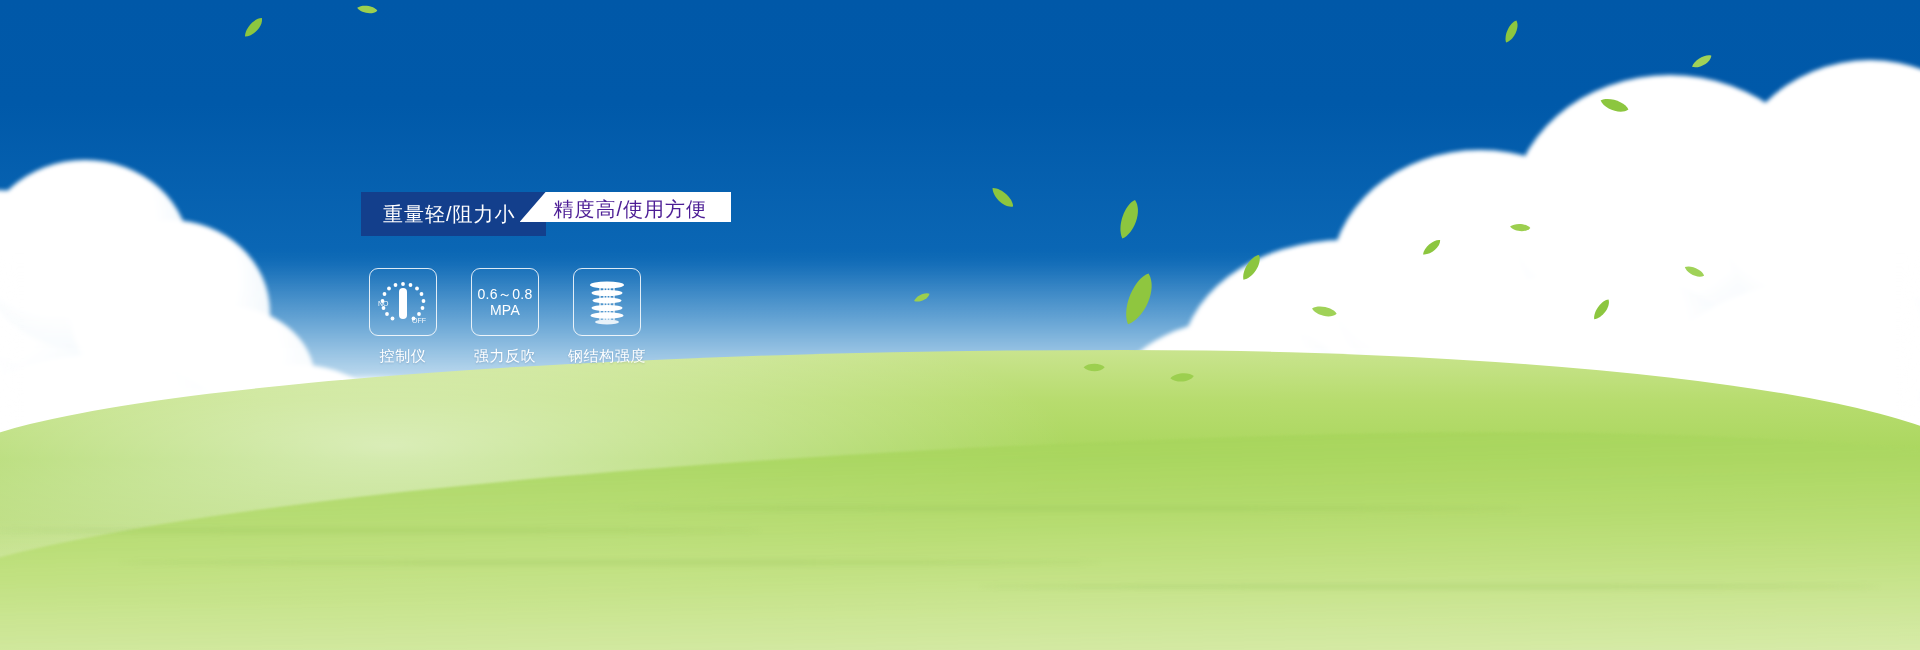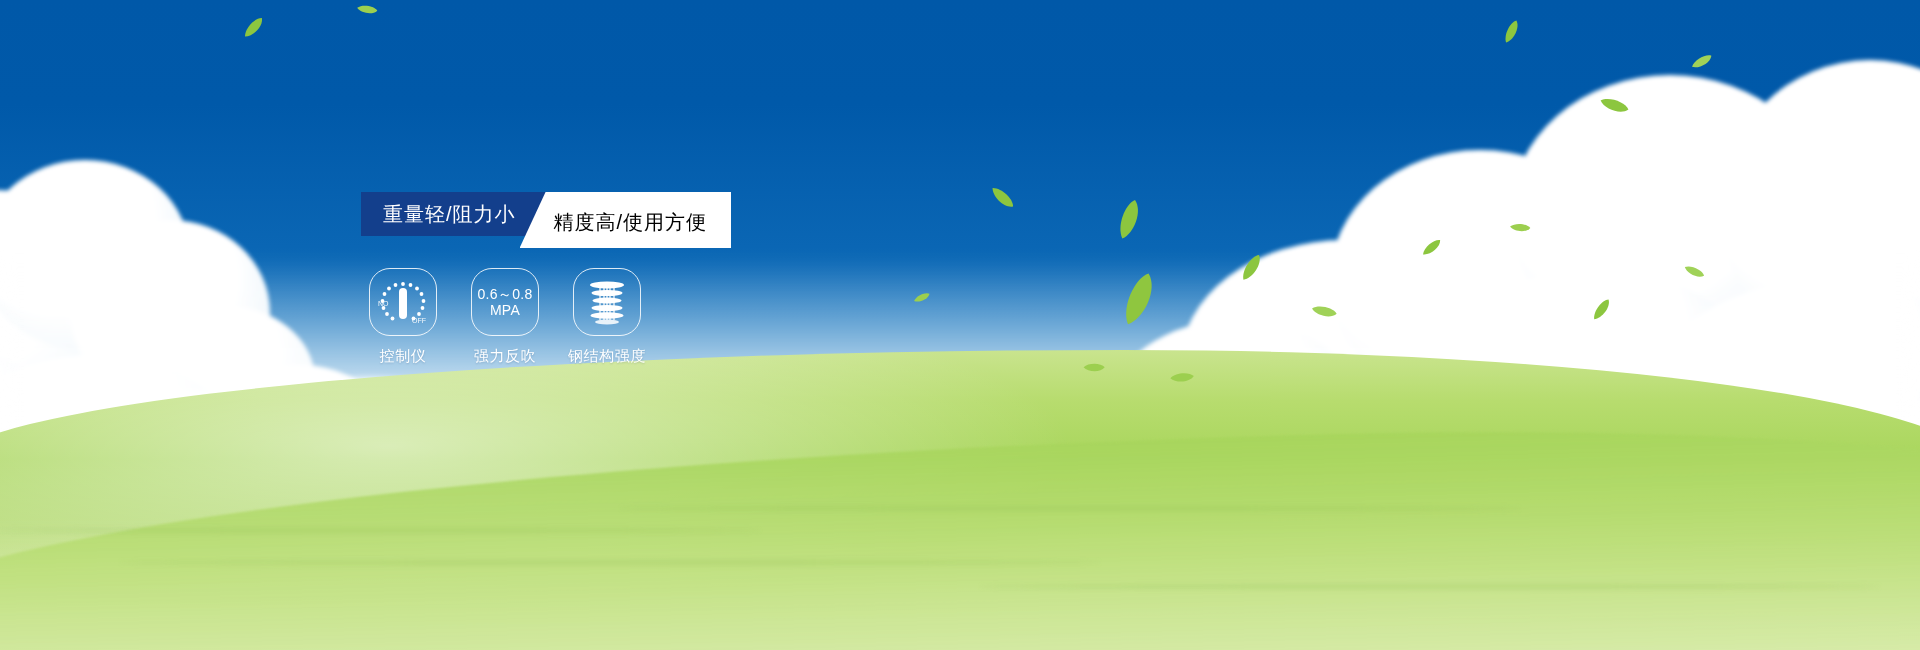--- a/index.html
+++ b/index.html
@@ -73,31 +73,31 @@
   
   .sprout{ position:absolute; left:330px; top:-30px; }
 
   
   .tags{ position:absolute; left:361px; top:192px; height:44px; display:flex; }
   .tag-dark{
     background:#133f8c; color:#fff; height:44px; display:flex; align-items:center;
     padding:0 30px 0 22px; font-size:20px; letter-spacing:1px; white-space:nowrap;
   }
   .tag-white{
-    background:#fff; color:#000000; height:56px; display:flex; align-items:center;
+    background:#fff; color:#4c1d95; height:30px; display:flex; align-items:center;
     padding:4px 24px 0 34px; font-size:20px; letter-spacing:1px; white-space:nowrap;
     margin-left:-26px;
     clip-path:polygon(26px 0, 100% 0, 100% 100%, 0 100%);
   }
 
   
   .features{ position:absolute; left:352px; top:268px; display:flex; gap:0; }
   .feature{ width:102px; display:flex; flex-direction:column; align-items:center; }
   .fbox{
-    width:68px; height:68px; border:1.5px solid rgba(255,255,255,.85); border-radius:21px;
+    width:68px; height:68px; border:1.5px solid rgba(255,255,255,.85); border-radius:9px;
     display:flex; align-items:center; justify-content:center; flex-direction:column;
     color:#fff; position:relative;
   }
   .fbox .ftext{ font-size:14px; line-height:1.15; text-align:center; letter-spacing:.3px; white-space:nowrap; }
   .fcap{ margin-top:11px; font-size:15px; color:#fff; letter-spacing:.6px; white-space:nowrap; text-shadow:0 1px 2px rgba(0,40,90,.2); }
   .fbox svg{ display:block; }
 </style>
 </head>
 <body>
 

